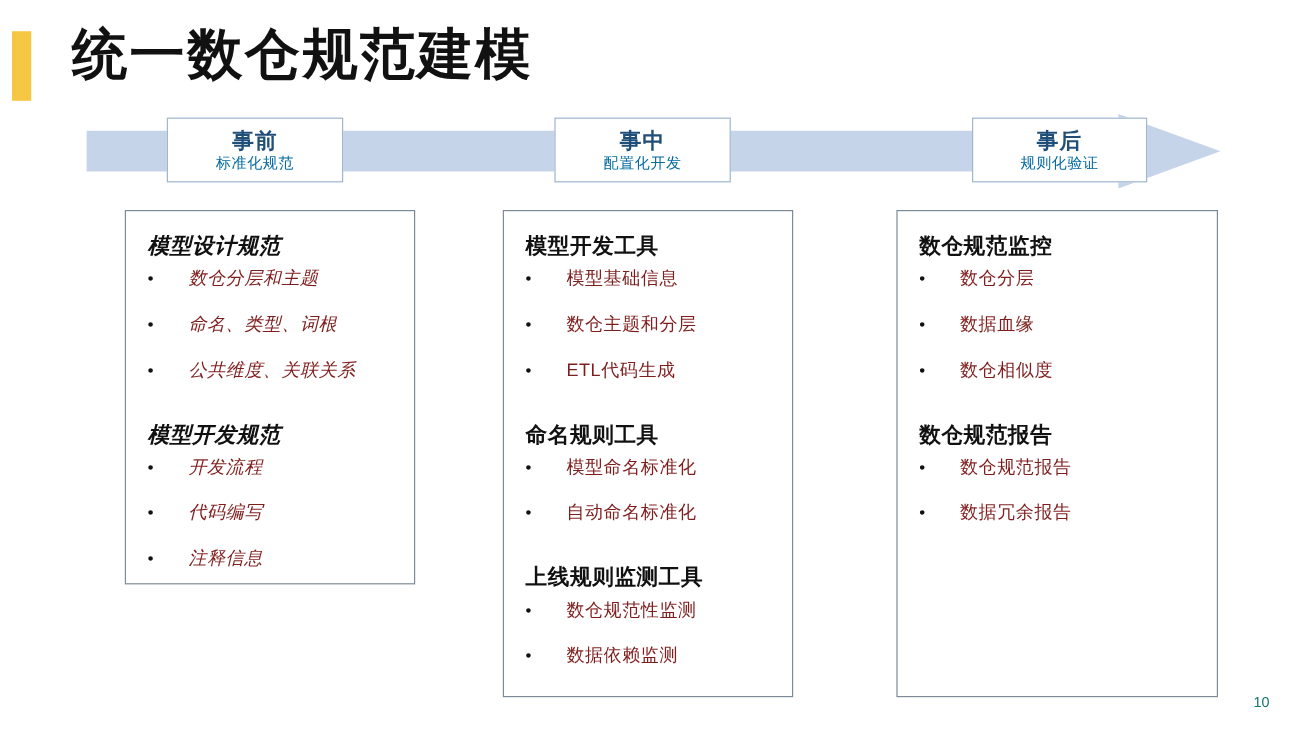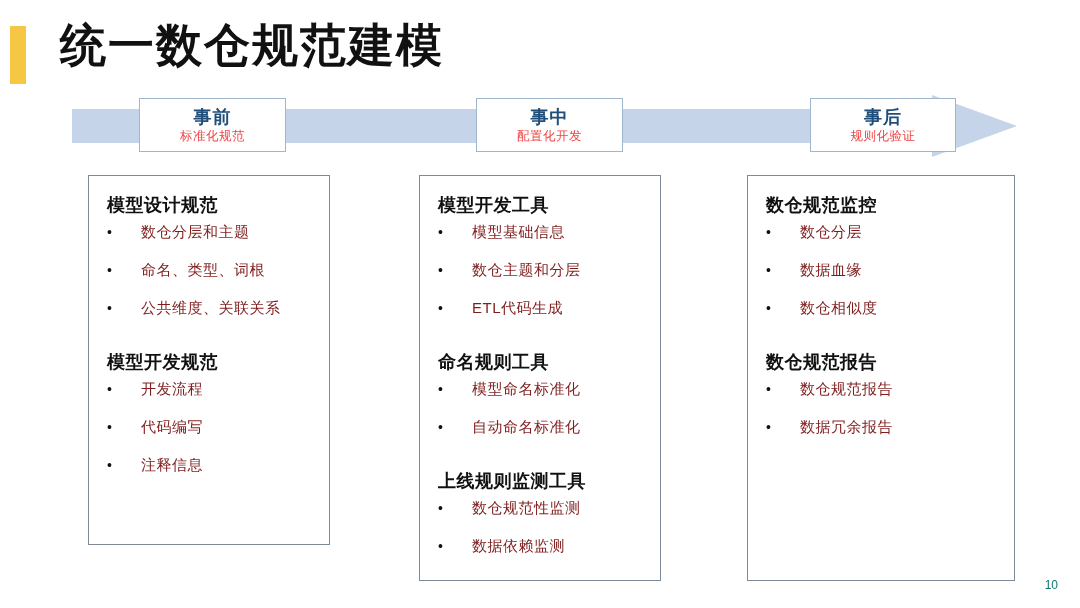--- a/index.html
+++ b/index.html
@@ -67,38 +67,38 @@
   }
   .stage-title {
     font-size: 18px;
     font-weight: 700;
     color: #1f4e79;
     letter-spacing: 1px;
   }
   .stage-sub {
     font-size: 12.5px;
     font-weight: 400;
-    color: #ef4444;
+    color: #0369a1;
     margin-top: 2px;
     letter-spacing: 0.5px;
   }
   #stage-box-0 { left: 67px;  width: 147px; }
-  #stage-box-1 { left: 404px; width: 147px; }
+  #stage-box-1 { left: 390px; width: 147px; }
   #stage-box-2 { left: 724px; width: 146px; margin-left: 14px; }
 
   
   .content-box {
     position: absolute;
     top: 175px;
     box-sizing: border-box;
     border: 1px solid #7e8a96;
     background: #ffffff;
     padding: 16px 0 0 0;
   }
-  #content-box-0 { left: 88px;  width: 242px; height: 370px; }
+  #content-box-0 { left: 104px;  width: 242px; height: 312px; font-style: italic; }
   #content-box-1 { left: 419px; width: 242px; height: 406px; }
   #content-box-2 { left: 747px; width: 268px; height: 406px; }
 
   .group-heading {
     font-size: 18px;
     font-weight: 700;
     color: #111111;
     padding-left: 18px;
     margin: 0 0 4px 0;
     letter-spacing: 0.5px;

